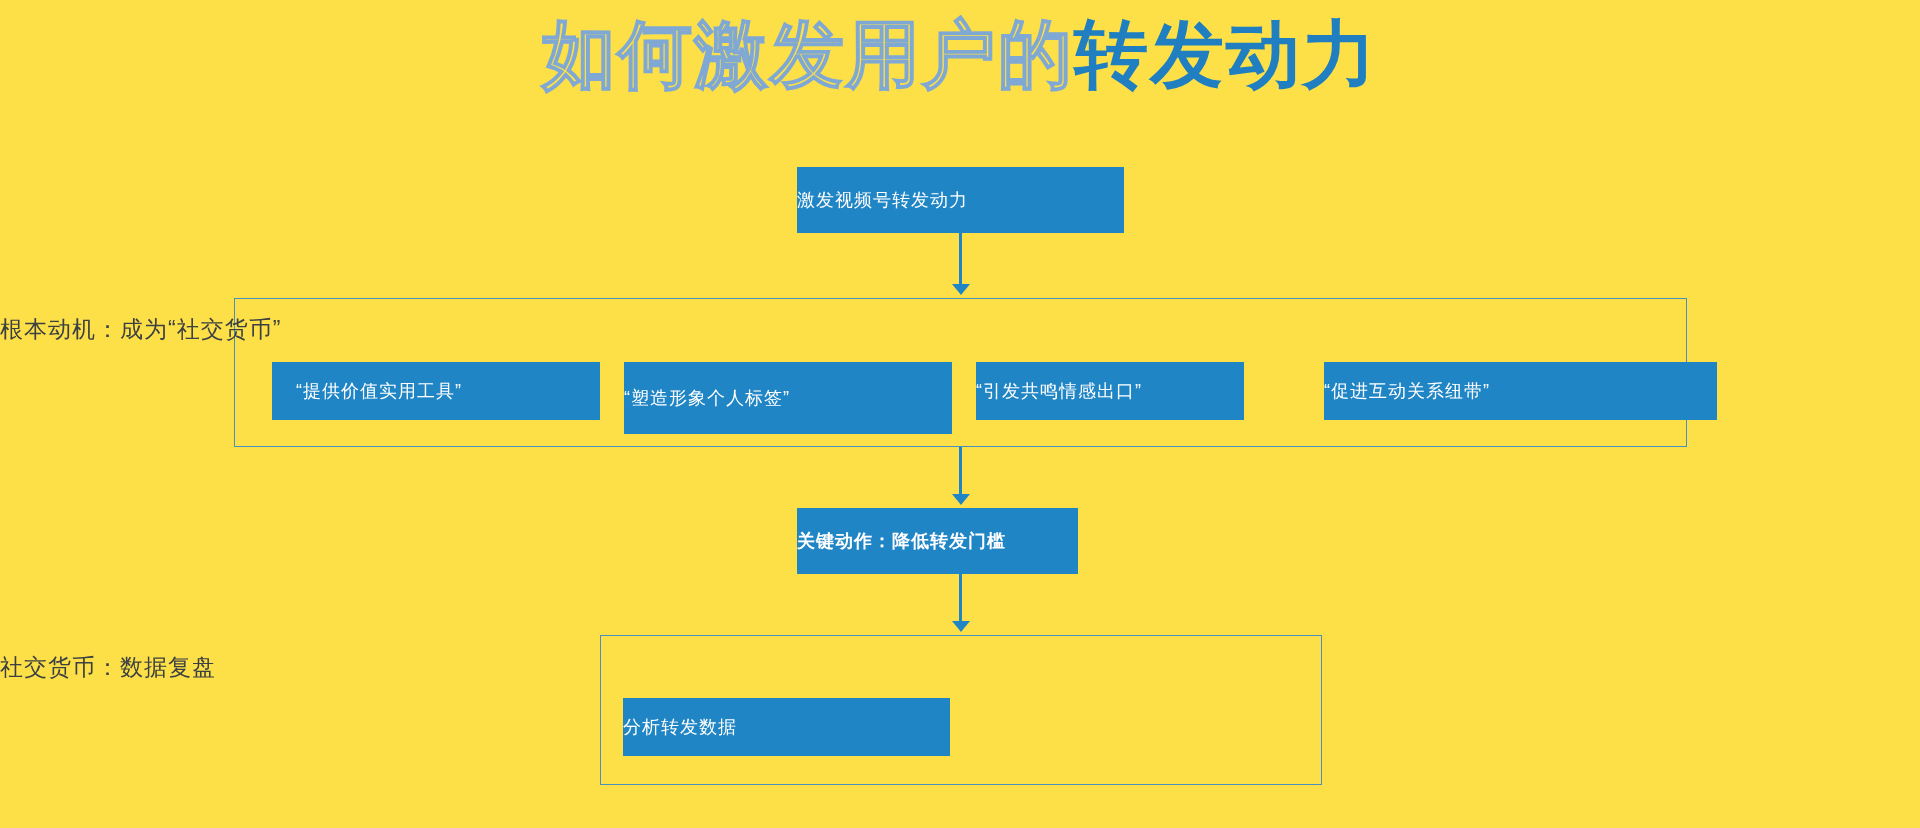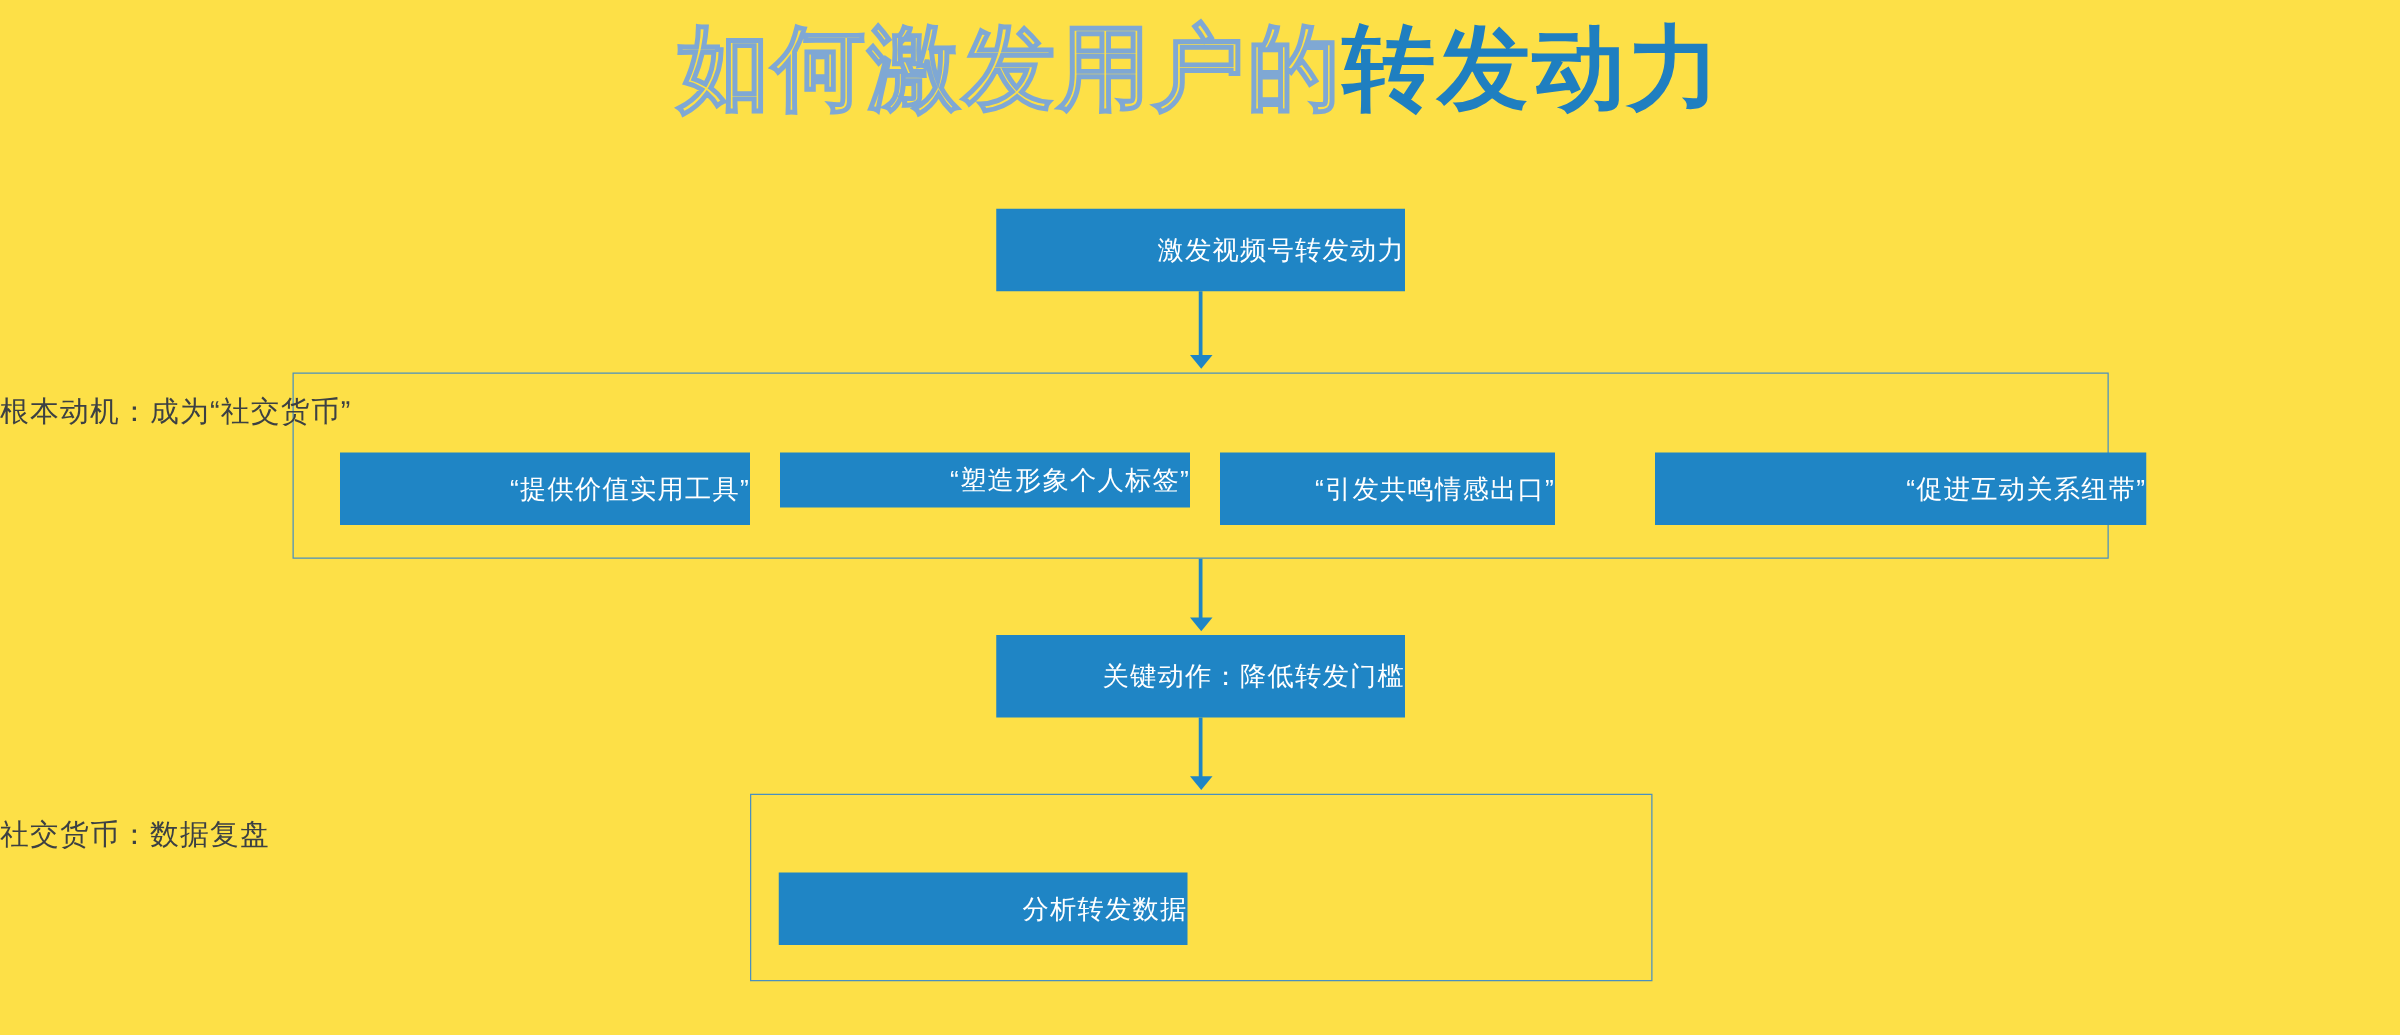--- a/index.html
+++ b/index.html
@@ -47,22 +47,22 @@
     color: #1f7fc0;
   }
 
   
   .blue-box {
     position: absolute;
     background: #1f85c5;
     color: #ffffff;
     display: flex;
     align-items: center;
-    justify-content: flex-end;
-    font-size: 21px;
+    justify-content: flex-start;
+    font-size: 18px;
     letter-spacing: 1px;
     box-sizing: border-box;
   }
 
   
   .group-box {
     position: absolute;
     border: 1px solid #4a90bf;
     background: transparent;
     box-sizing: border-box;
@@ -91,24 +91,24 @@
     border-left: 9px solid transparent;
     border-right: 9px solid transparent;
     border-top: 11px solid #1f85c5;
   }
 
   
   #box-top            { left: 797px;  top: 167px; width: 327px;  height: 66px; }
   #group-motive       { left: 234px;  top: 298px; width: 1453px; height: 149px; }
   #motive-title       { top: 314px; }
   #box-motive-1       { left: 272px;  top: 362px; width: 328px;  height: 58px; padding-left: 24px; }
-  #box-motive-2       { left: 624px;  top: 362px; width: 328px;  height: 44px; }
+  #box-motive-2       { left: 624px;  top: 362px; width: 328px;  height: 72px; }
   #box-motive-3       { left: 976px;  top: 362px; width: 268px;  height: 58px; }
   #box-motive-4       { left: 1324px; top: 362px; width: 393px;  height: 58px; }
-  #box-key-action     { left: 797px;  top: 508px; width: 327px;  height: 66px; }
+  #box-key-action     { left: 797px;  top: 508px; width: 281px;  height: 66px; font-weight: bold; }
   #group-validation   { left: 600px;  top: 635px; width: 722px;  height: 150px; }
   #validation-title   { top: 652px; }
   #box-val-1          { left: 623px;  top: 698px; width: 327px;  height: 58px; }
   #box-val-2          { left: 972px;  top: 698px; width: 327px;  height: 58px; }
 
   #conn-1  { left: 959px; top: 233px; height: 54px; }
   #arrow-1 { left: 952px; top: 284px; }
   #conn-2  { left: 959px; top: 447px; height: 50px; }
   #arrow-2 { left: 952px; top: 494px; }
   #conn-3  { left: 959px; top: 574px; height: 50px; }

